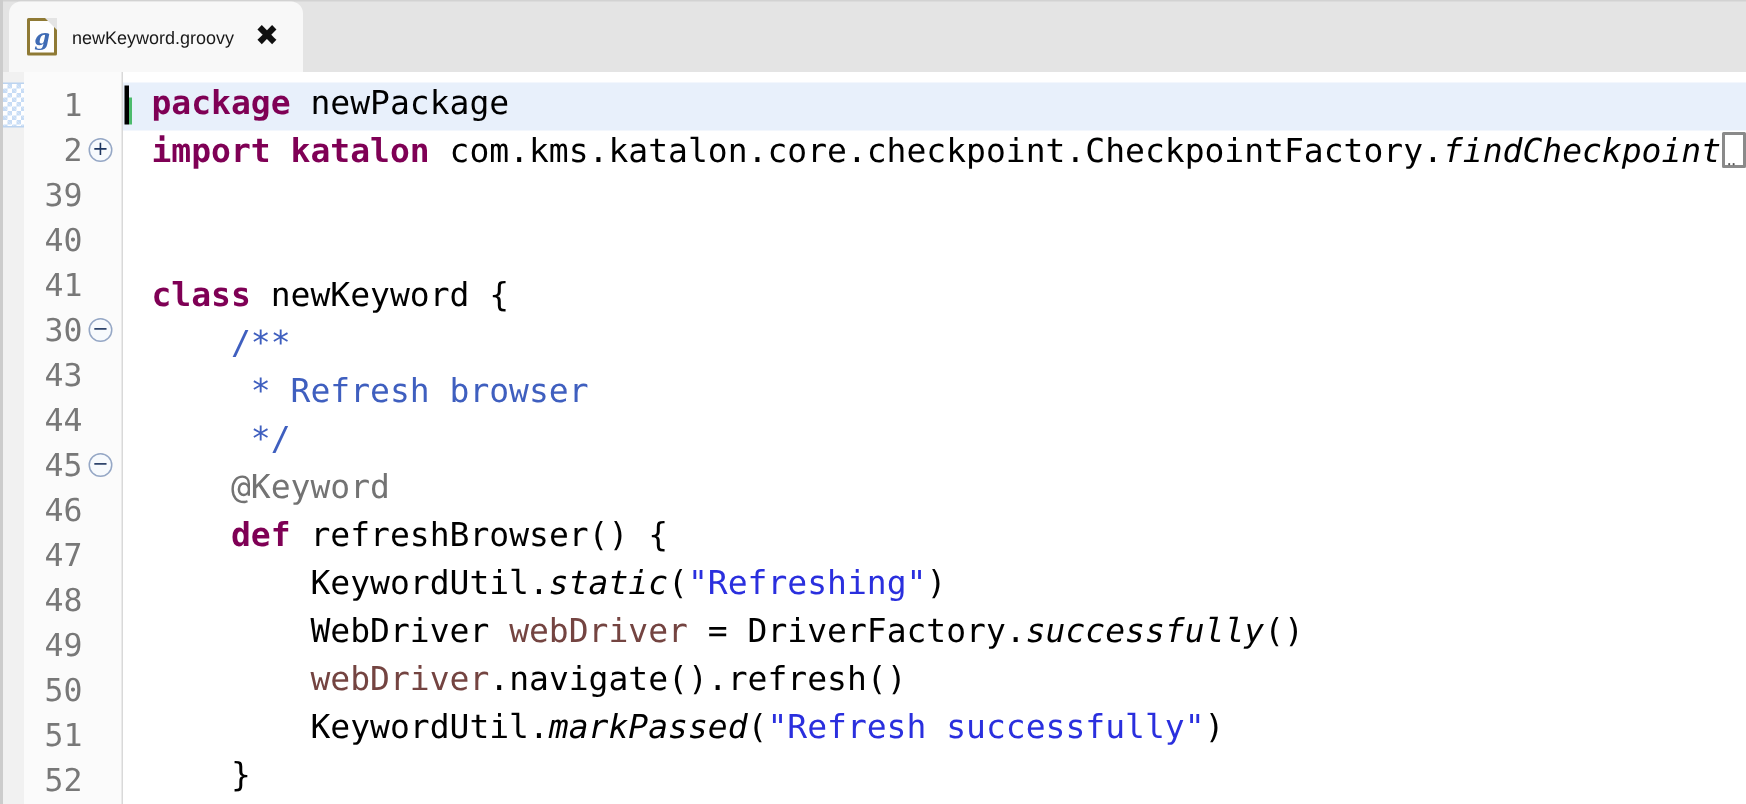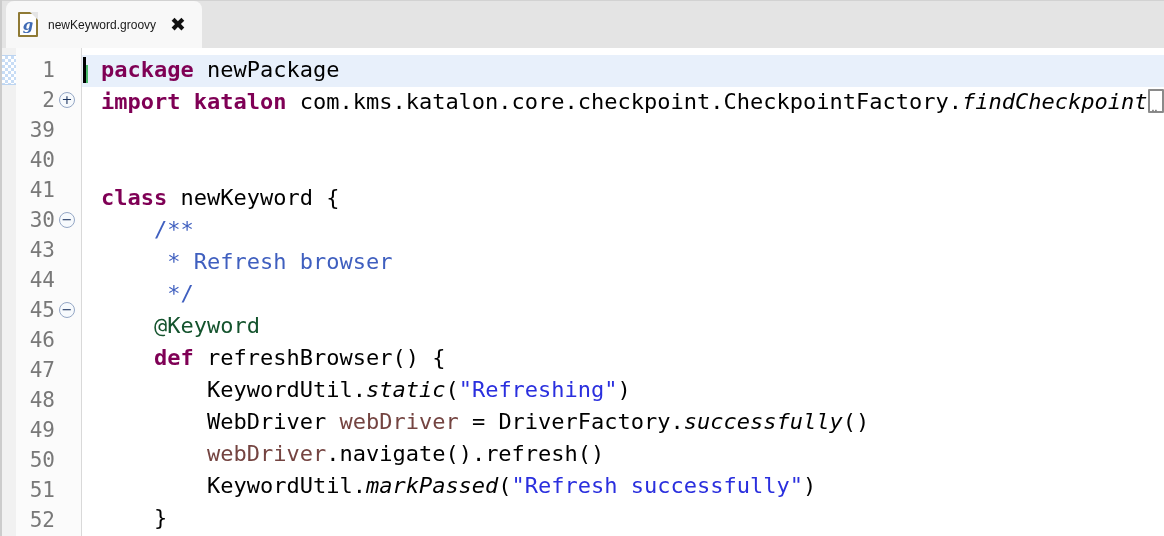--- a/index.html
+++ b/index.html
@@ -67,21 +67,21 @@
     height:32px;line-height:30px;white-space:pre;position:relative;
     font-family:"DejaVu Sans Mono", monospace;font-size:22px;color:#000;
     padding-left:19px;
   }
   .code-line.current{background:#e8f0fb;}
 
   
   .kw{color:#7f0055;font-weight:bold;}
   .pl{color:#000000;}
   .doc{color:#3f5fbf;}
-  .ann{color:#14532d;}
+  .ann{color:#737373;}
   .str{color:#2a2fde;}
   .var{color:#744441;}
   .it{font-style:italic;}
 
   .caret{position:absolute;left:1px;top:2px;width:3px;height:26px;background:#000;}
   .caret-green{position:absolute;left:4px;top:10px;width:2px;height:18px;background:#4cbb6c;}
 
   .collapsed-box{
     display:inline-block;width:12px;height:20px;border:2px solid #8a8a8a;border-radius:1px;
     vertical-align:-4px;margin-left:1px;position:relative;background:#fff;

